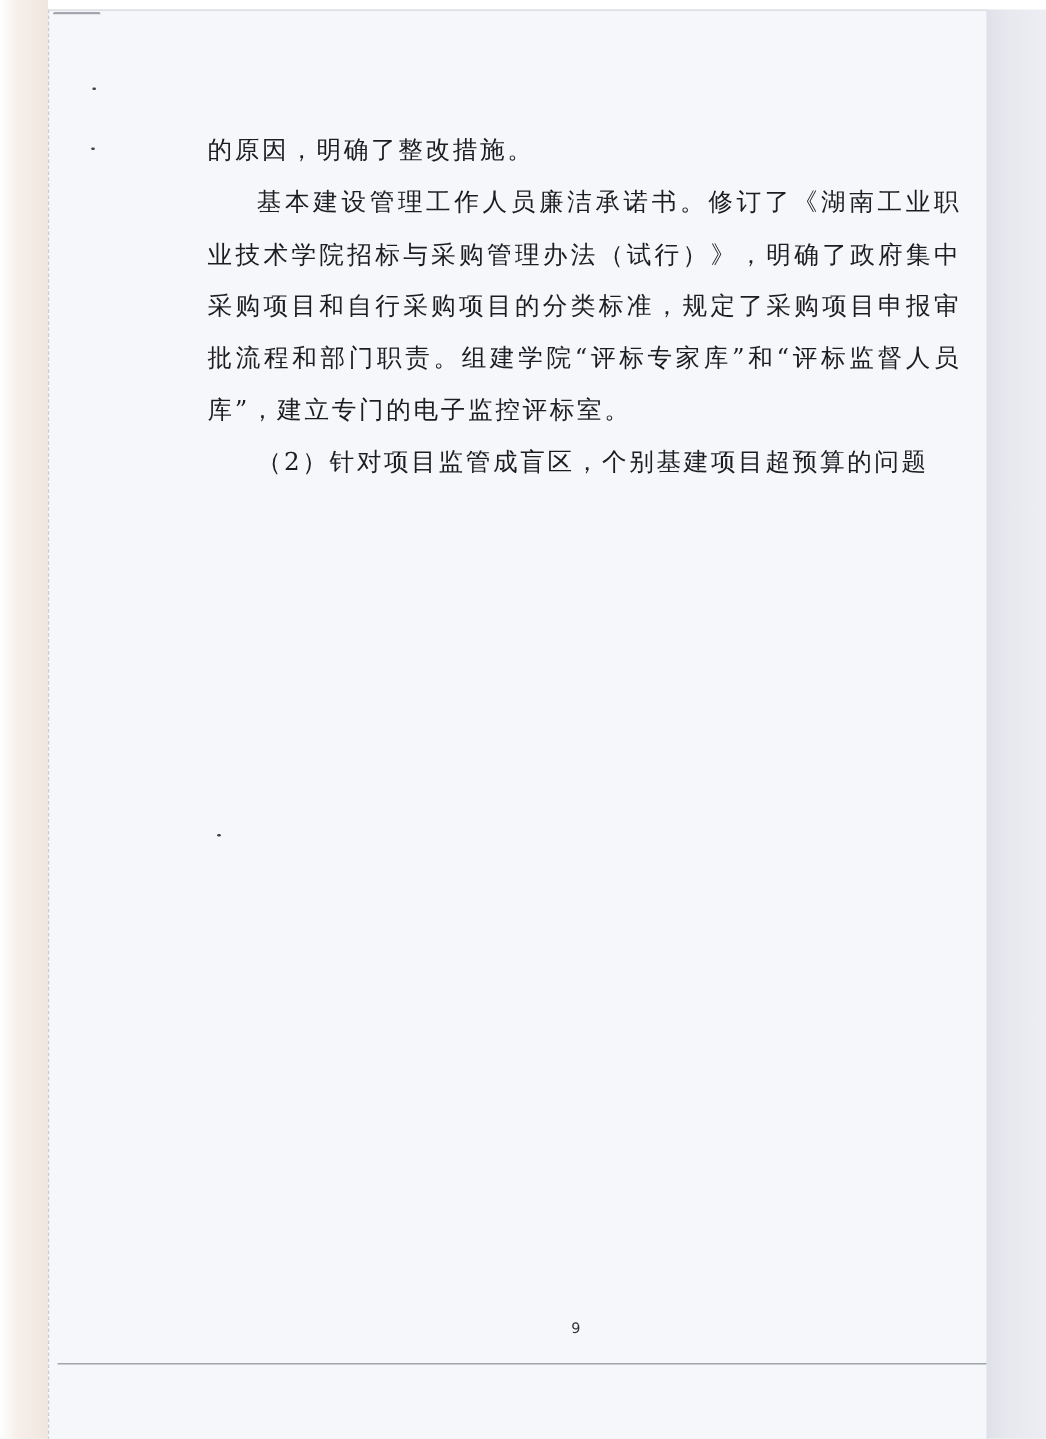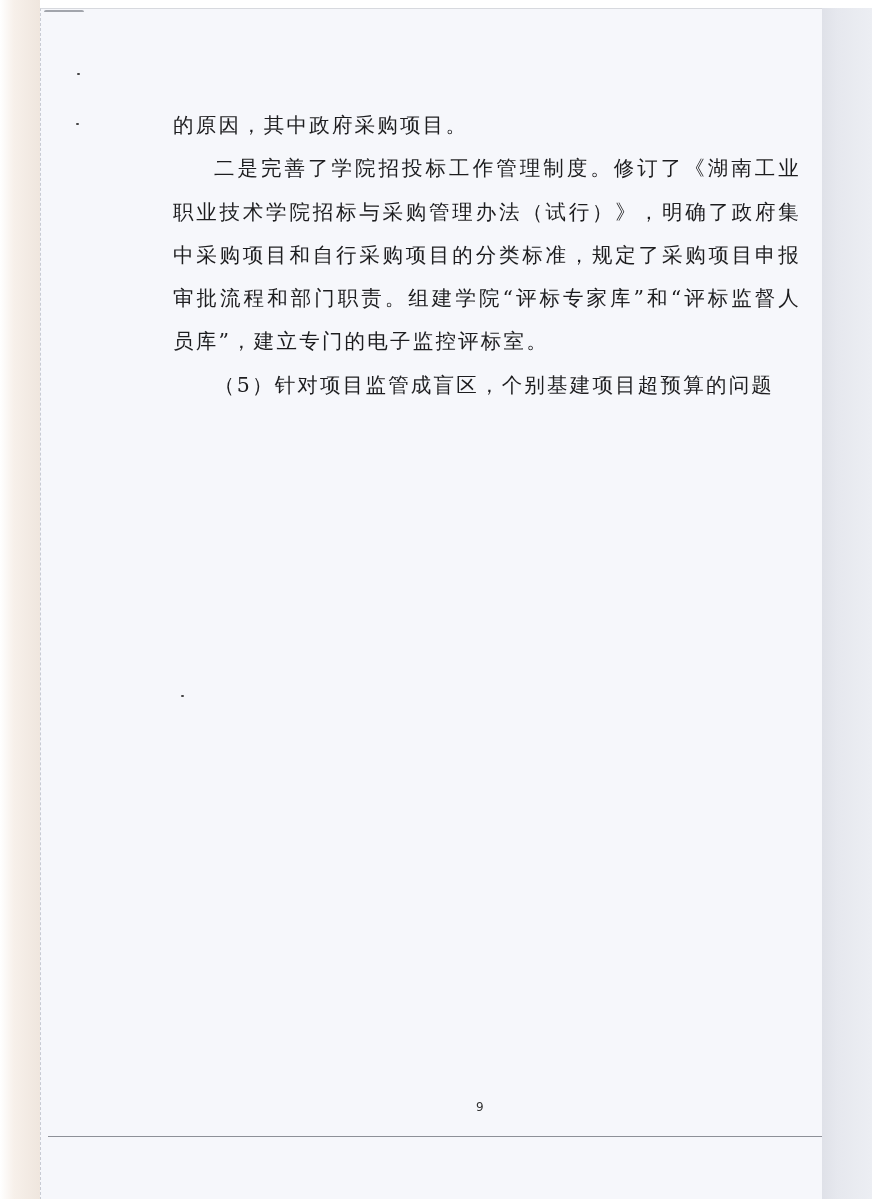--- a/index.html
+++ b/index.html
@@ -49,19 +49,19 @@
 <div class="top-white"></div>
 <div class="left-strip"></div>
 <div class="page"></div>
 <div class="right-shadow"></div>
 <div class="corner-mark"></div>
 <div class="dot" style="left:77px;top:73px"></div>
 <div class="dot" style="left:76px;top:123px"></div>
 <div class="dot" style="left:181px;top:695px"></div>
 
 <div class="text">
-  <p>的原因，其中政府采购项目。</p>
-  <p class="indent">二是完善了学院招投标工作管理制度。修订了《湖南工业职业技术学院招标与采购管理办法（试行）》，明确了政府集中采购项目和自行采购项目的分类标准，规定了采购项目申报审批流程和部门职责。组建学院“评标专家库”和“评标监督人员库”，建立专门的电子监控评标室。</p>
-  <p class="indent">（5）针对项目监管成盲区，个别基建项目超预算的问题</p>
+  <p>的原因，明确了整改措施。</p>
+  <p class="indent">基本建设管理工作人员廉洁承诺书。修订了《湖南工业职业技术学院招标与采购管理办法（试行）》，明确了政府集中采购项目和自行采购项目的分类标准，规定了采购项目申报审批流程和部门职责。组建学院“评标专家库”和“评标监督人员库”，建立专门的电子监控评标室。</p>
+  <p class="indent">（2）针对项目监管成盲区，个别基建项目超预算的问题</p>
 </div>
 
 <div class="pagenum">9</div>
 <div class="footer-rule"></div>
 
 </body></html>

